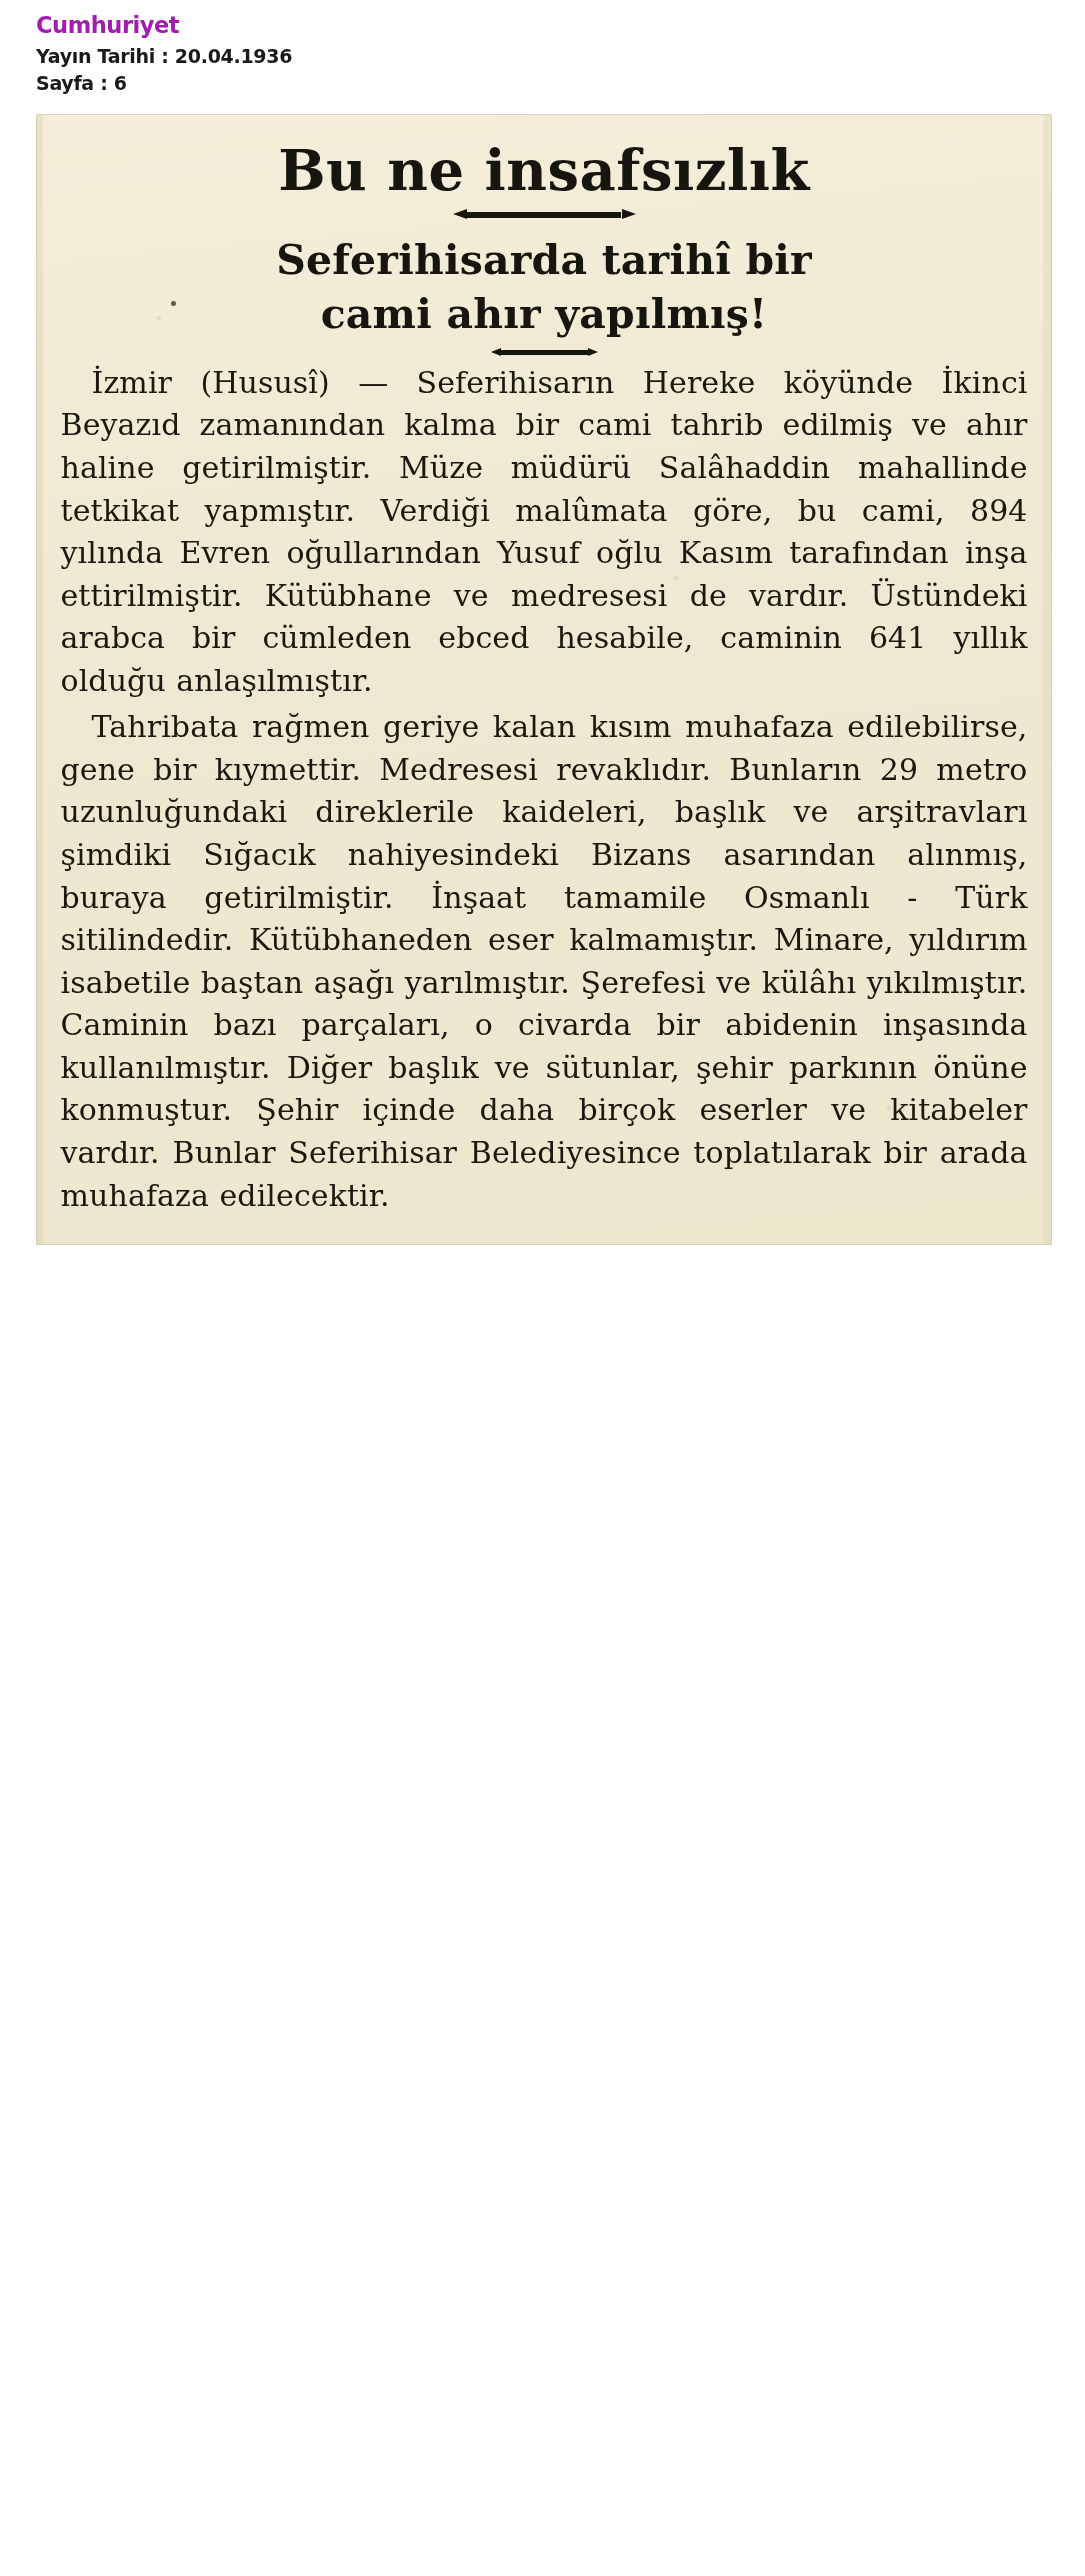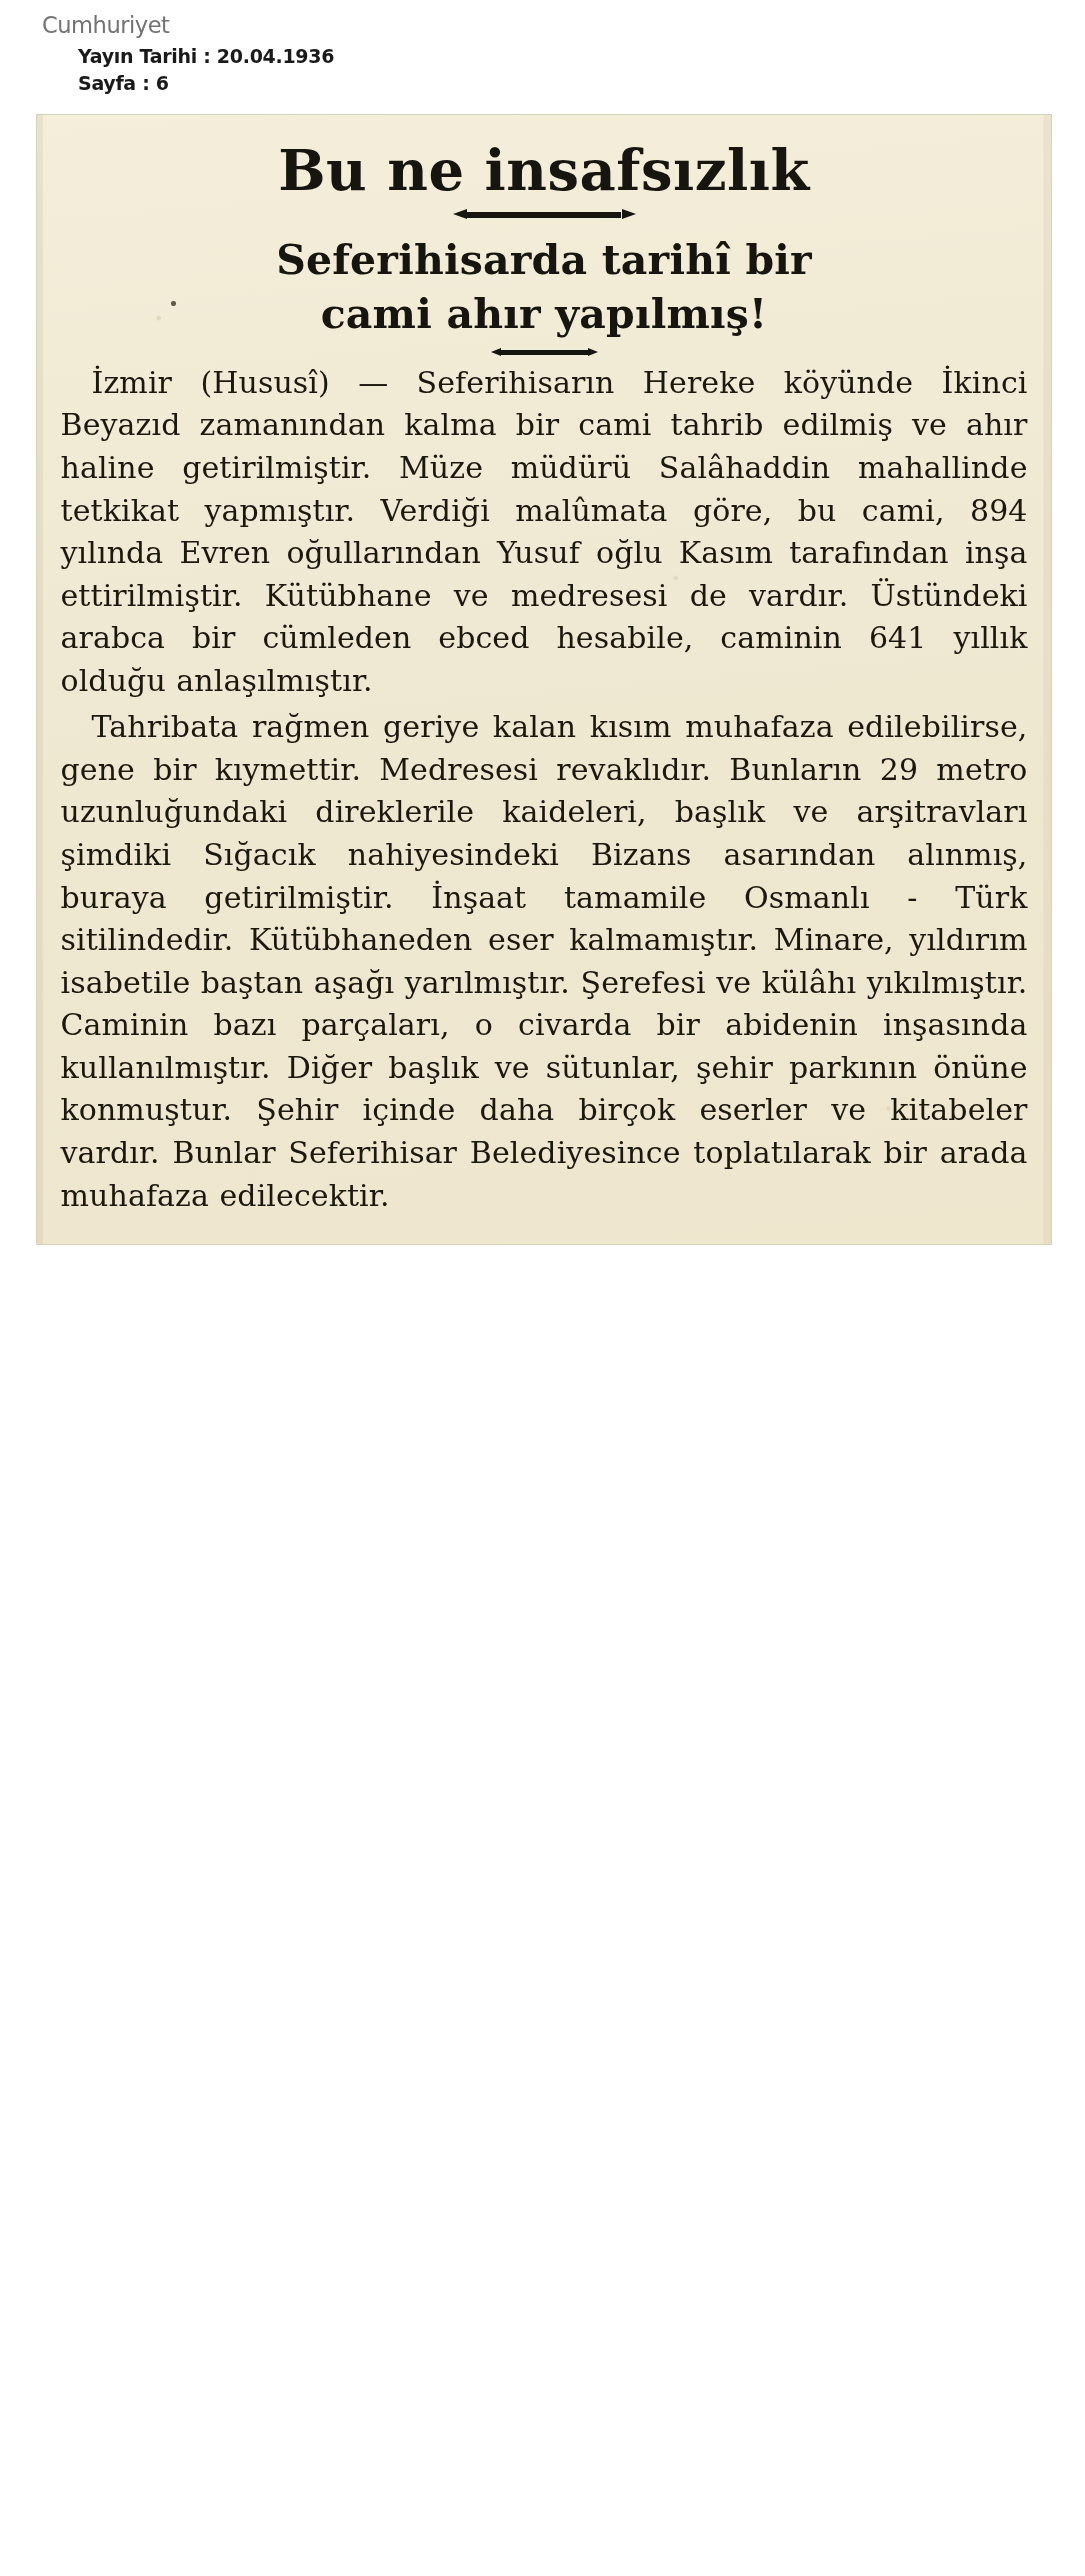--- a/index.html
+++ b/index.html
@@ -21,38 +21,36 @@
     box-sizing: border-box;
   }
 
   
   .meta {
     padding: 12.7px 0 7.2px 36px;
     background: #ffffff;
   }
   .meta-source {
     font-family: "DejaVu Sans", sans-serif;
-    font-weight: normal;
+    font-weight: bold;
     font-size: 22.6px;
-    color: #737373;
+    color: #a21caf;
     letter-spacing: -0.5px;
     line-height: 1.1;
     margin-bottom: 5.4px;
     display: inline-block;
     position: relative;
-    margin-left: 6px;
   }
   .meta-line {
     font-family: "DejaVu Sans", sans-serif;
     font-size: 19px;
     font-weight: bold;
     color: #1a1a1a;
     line-height: 1.45;
     letter-spacing: -0.3px;
-    margin-left: 42px;
   }
 
   
   .clipping {
     margin: 9px 33px 0 36px;
     background: #f2ecd8;
     border: 0.9px solid #d8d2bd;
     padding: 20px 23.5px 27px 23.5px;
     box-sizing: border-box;
     position: relative;

